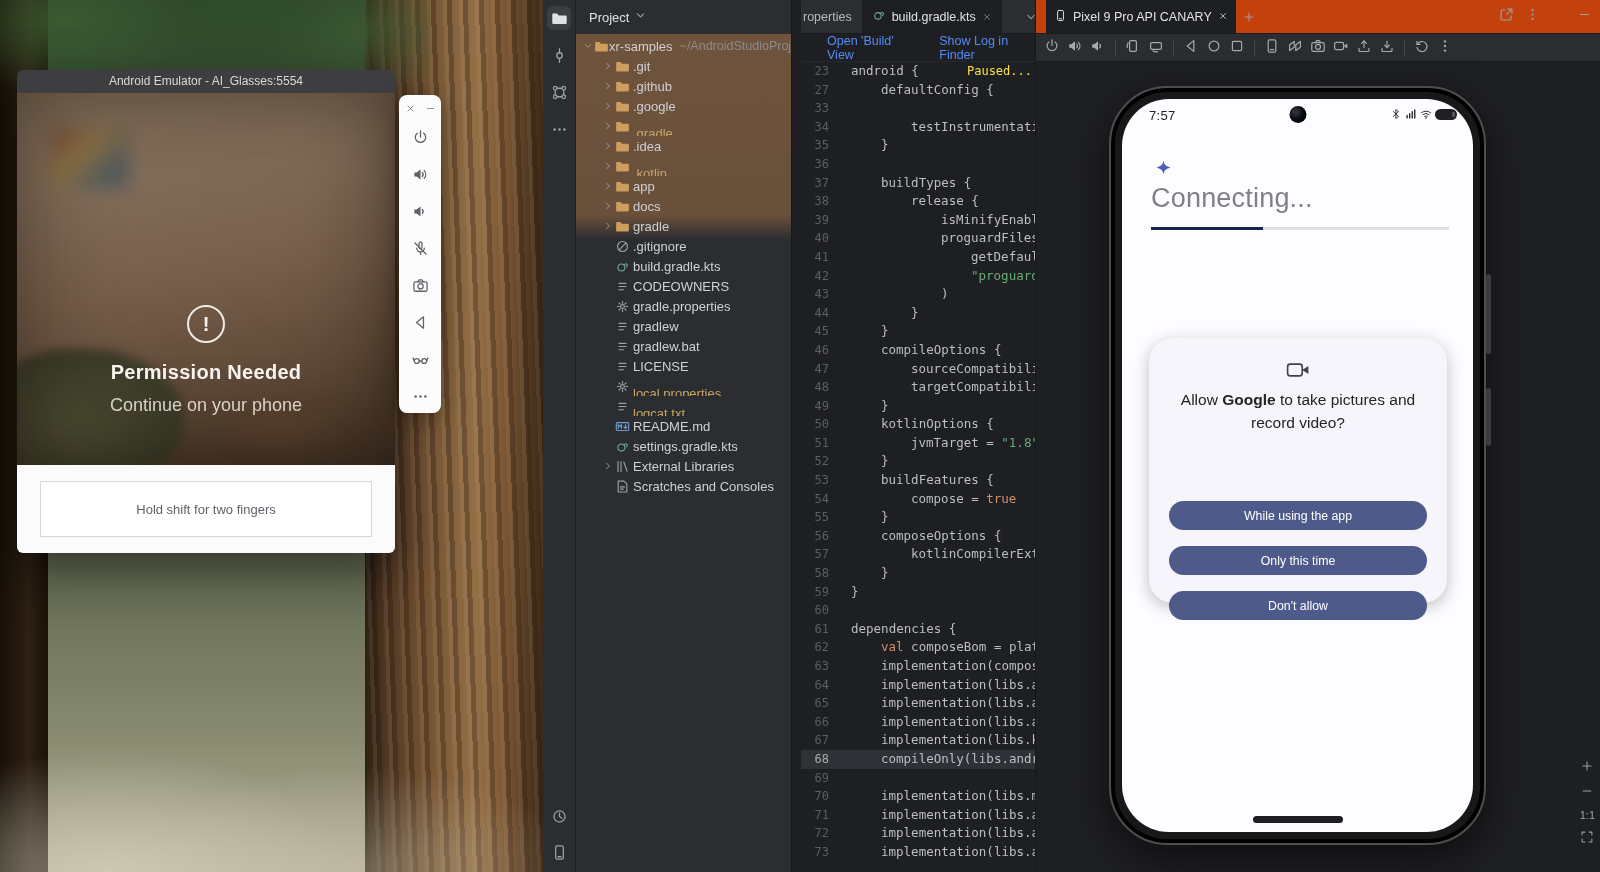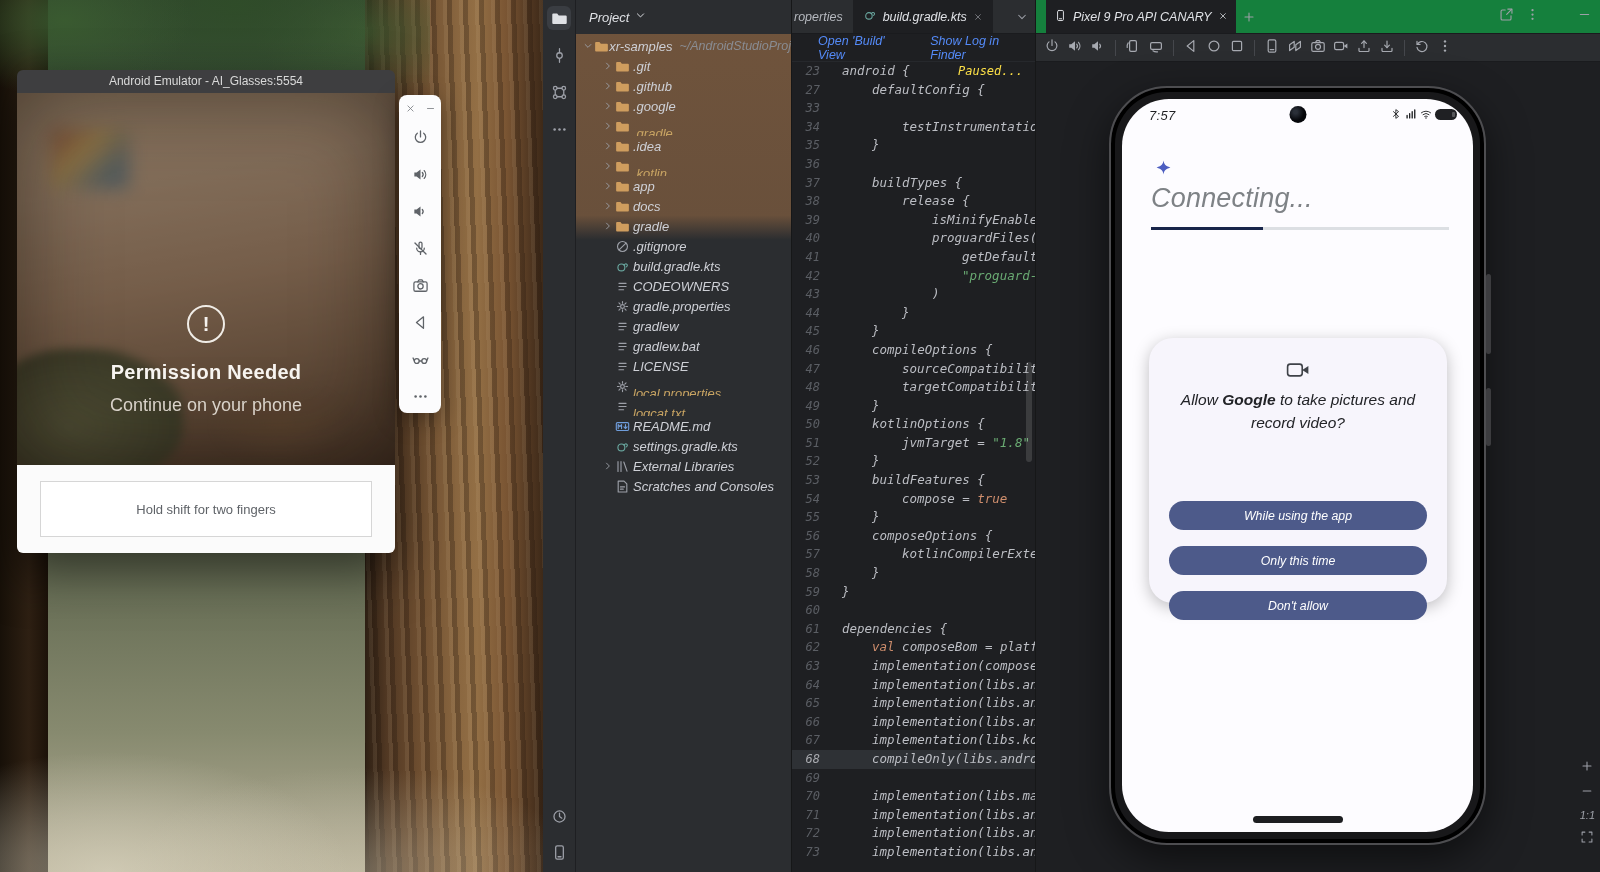--- a/index.html
+++ b/index.html
@@ -46,62 +46,62 @@
   .emu-bottom{position:relative;height:88px;background:#fbfbfb;}
   .hint-box{position:absolute;left:23px;right:23px;top:16px;height:56px;border:1.5px solid #d6d6d6;background:#fff;
     display:flex;align-items:center;justify-content:center;color:#5f6368;font-size:13px;}
 
   .emu-toolbar{position:absolute;left:399px;top:95px;width:42px;height:318px;background:#fcfcfd;border-radius:8px;
     box-shadow:0 6px 24px rgba(0,0,0,.35);z-index:6;padding-top:4px;}
   .emu-tb-head{display:flex;justify-content:center;align-items:center;gap:9px;height:20px;color:#7a7d82;}
   .emu-tb-btn{height:37px;display:flex;align-items:center;justify-content:center;color:#5f6368;cursor:default;}
 
   
-  .ide{position:absolute;left:543px;top:0;width:1057px;height:872px;background:#1e1f22;color:#dfe1e5;font-style:italic;}
+  .ide{position:absolute;left:543px;top:0;width:1057px;height:872px;background:#1e1f22;color:#dfe1e5;}
 
   .strip{position:absolute;left:0;top:0;width:33px;height:100%;background:#2b2d30;border-right:1px solid #1e1f22;}
   .strip-top{position:absolute;top:6px;left:0;width:100%;display:flex;flex-direction:column;align-items:center;gap:13px;}
   .strip-bottom{position:absolute;bottom:8px;left:0;width:100%;display:flex;flex-direction:column;align-items:center;gap:12px;}
   .strip-btn{width:24px;height:24px;display:flex;align-items:center;justify-content:center;color:#9da0a8;border-radius:6px;}
   .strip-btn.active{background:#3a3d42;color:#dfe1e5;}
 
   .project{position:absolute;left:33px;top:0;width:216px;height:100%;background:#2b2d30;border-right:1px solid #161718;}
   .project-header{height:34px;display:flex;align-items:center;padding-left:13px;gap:5px;color:#dfe1e5;font-size:13px;}
   .tree-wrap{position:absolute;top:34px;bottom:0;left:0;right:0;overflow:hidden;}
   .tint{position:absolute;top:0;left:0;right:0;height:206px;
     background:linear-gradient(180deg,rgba(167,115,70,.55),rgba(167,115,70,.5) 88%,rgba(167,115,70,0));}
   #tree{position:absolute;top:2px;left:0;right:0;}
   .trow{height:20px;display:flex;align-items:center;font-size:13px;color:#ced0d6;white-space:nowrap;overflow:hidden;}
   .trow .chev{width:15px;color:#9da0a8;display:flex;justify-content:center;}
   .trow .ticon{width:18px;display:flex;}
   .trow .suffix{color:#898c92;margin-left:7px;font-size:12.5px;}
   .gold{color:#c8a463;margin-top:14px;}
 
-  .editor{position:absolute;left:249px;top:0;width:243px;height:100%;background:#1e1f22;overflow:hidden;}
+  .editor{position:absolute;left:258px;top:0;width:243px;height:100%;background:#1e1f22;overflow:hidden;}
   .tabs{position:relative;height:34px;background:#2b2d30;border-bottom:1px solid #1a1b1e;display:flex;align-items:stretch;}
   .tab{display:flex;align-items:center;gap:6px;padding:0 10px;font-size:12.5px;color:#b6b9bf;}
   .tab.partial{padding-left:2px;}
   .tab.active{background:#1e1f22;color:#dfe1e5;}
   .tab .close-btn{color:#8c8e94;display:flex;}
   .tab-chevron{position:absolute;right:6px;top:0;bottom:0;display:flex;align-items:center;color:#9da0a8;}
   .banner{height:28px;display:flex;align-items:center;gap:18px;padding-left:26px;background:#1e1f22;
     border-bottom:1px solid #26282c;font-size:12.5px;}
   .link{color:#548af7;cursor:default;}
   .code{position:absolute;top:62px;bottom:0;left:0;right:0;font-family:"DejaVu Sans Mono",monospace;
     font-size:12.5px;color:#bcbec4;overflow:hidden;}
   .crow{height:18.6px;line-height:18.6px;white-space:pre;}
   .crow.cur{background:#2e3135;}
   .ln{display:inline-block;width:40px;padding-right:12px;text-align:right;color:#5b5e64;font-size:12px;}
   .cur .ln{color:#a9abb0;}
   .tok-p{color:#bcbec4;} .tok-k{color:#cf8e6d;} .tok-s{color:#6aab73;}
   .paused{position:absolute;top:2px;right:12px;color:#fde047;font-size:12px;}
   .scrollthumb{position:absolute;right:3px;top:300px;width:6px;height:100px;background:rgba(255,255,255,.13);border-radius:3px;}
 
   .devices{position:absolute;left:492px;top:0;width:565px;height:100%;background:#1e1f22;border-left:1px solid #161718;}
-  .dev-tabs{height:34px;background:#15803d;border-bottom:1px solid #1a1b1e;display:flex;align-items:center;padding-left:10px;}
+  .dev-tabs{height:34px;background:#c2410c;border-bottom:1px solid #1a1b1e;display:flex;align-items:center;padding-left:10px;}
   .dev-tab{display:flex;align-items:center;gap:6px;padding:0 8px;height:100%;font-size:12.5px;color:#dfe1e5;background:#1e1f22;}
   .plus-btn{margin-left:6px;color:#9da0a8;display:flex;}
   .dev-win-controls{margin-left:auto;display:flex;align-items:center;gap:11px;padding-right:8px;color:#9da0a8;}
   .dev-win-controls .far{margin-left:26px;}
   .dev-toolbar{height:28px;background:#2b2d30;border-bottom:1px solid #1a1b1e;display:flex;align-items:center;
     padding-left:8px;gap:7px;color:#a6a9b0;}
   .sep{width:1px;height:16px;background:#45474c;margin:0 2px;}
   .dev-content{position:absolute;top:62px;bottom:0;left:0;right:0;}
 
   .phone{position:absolute;left:73px;top:24px;width:377px;height:759px;background:#18181a;

